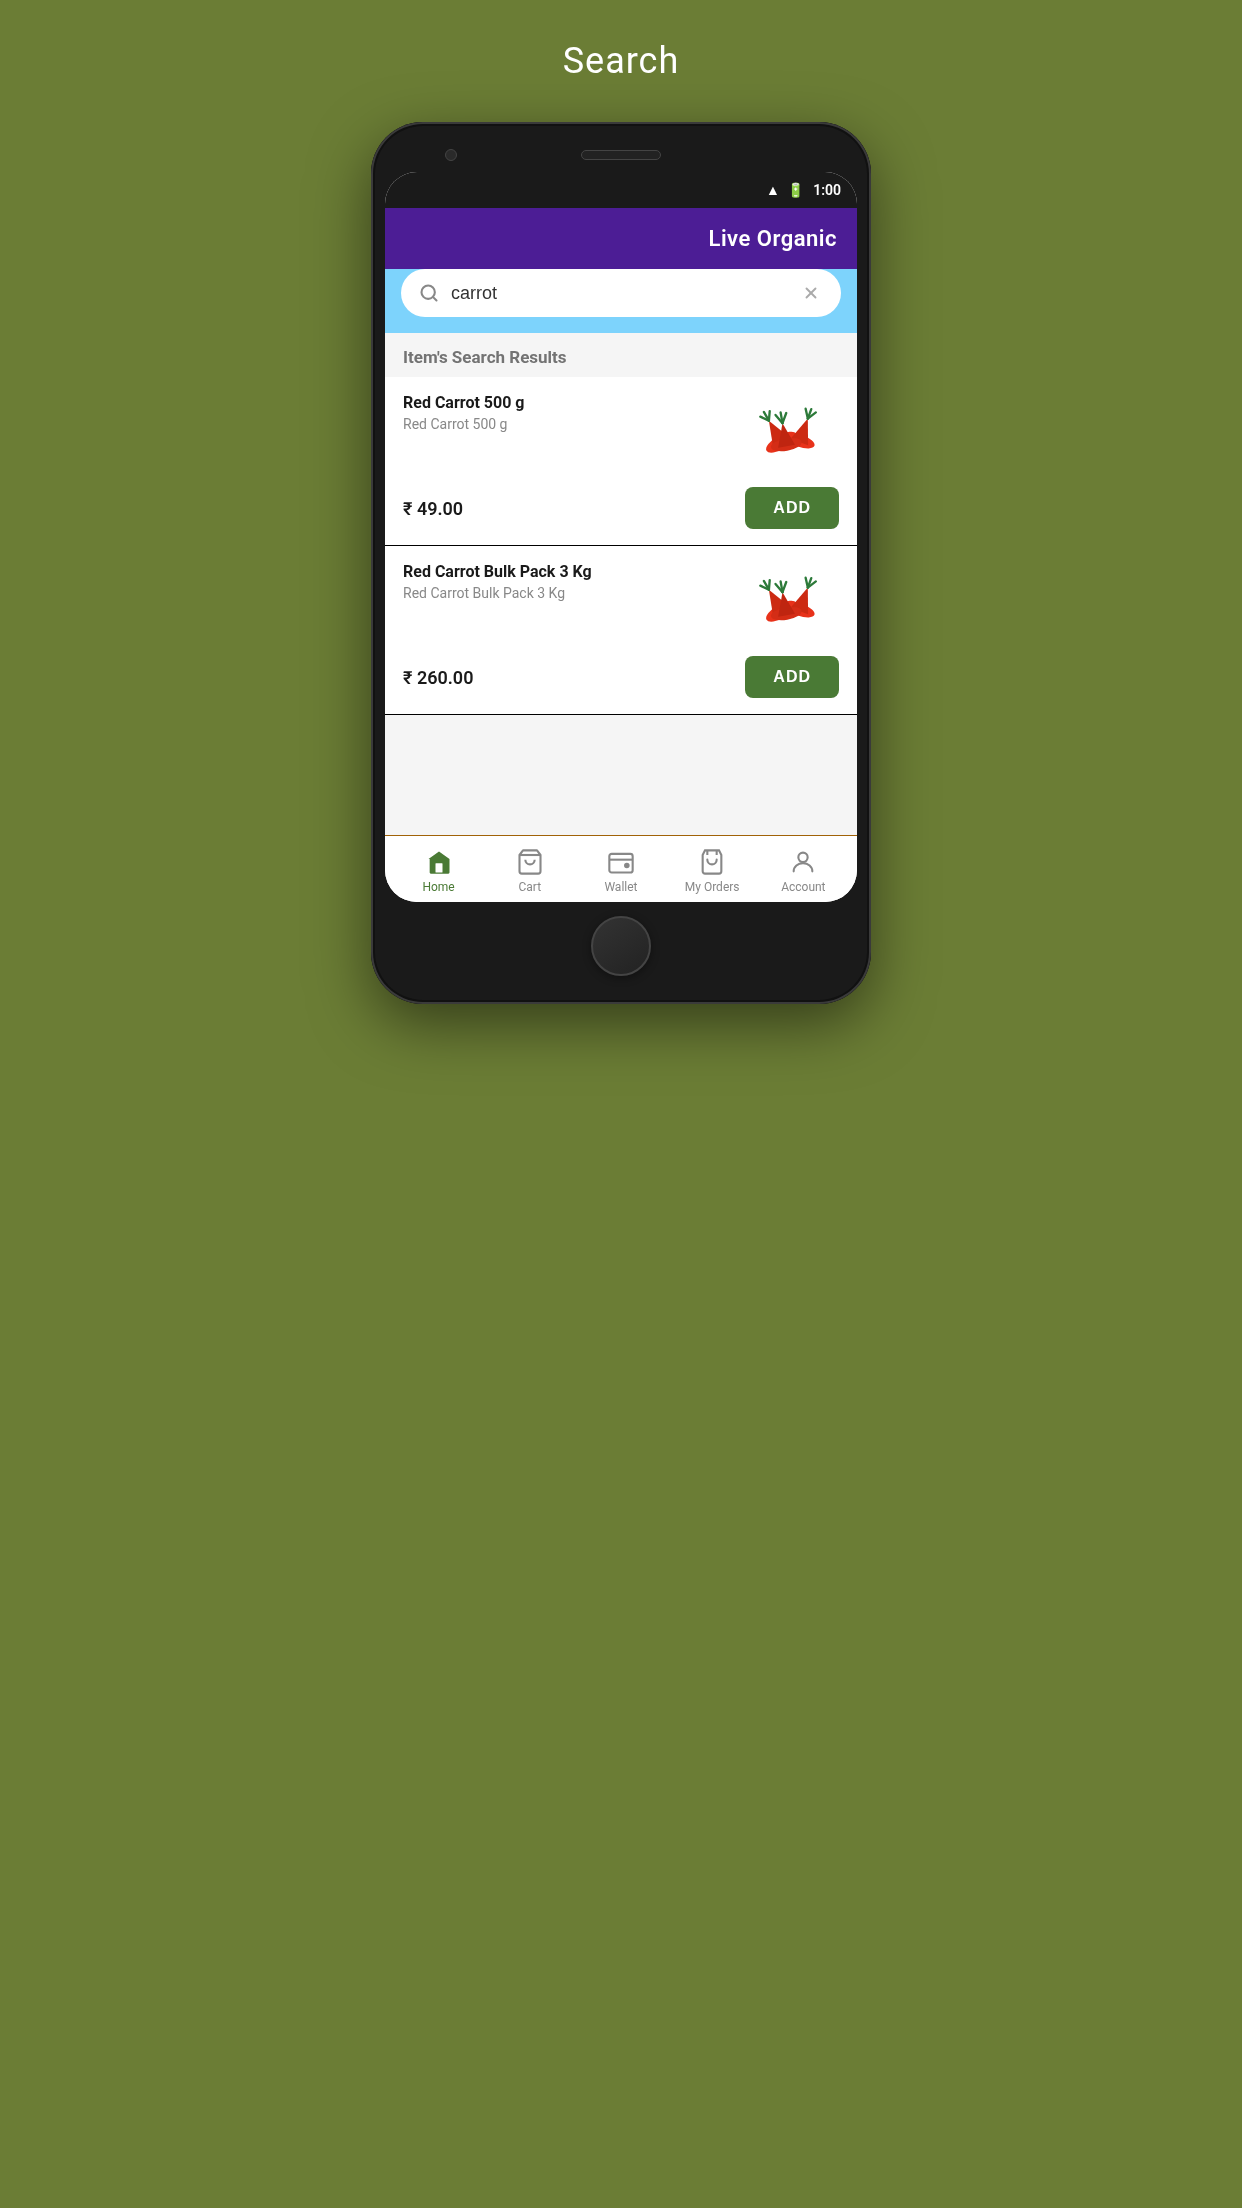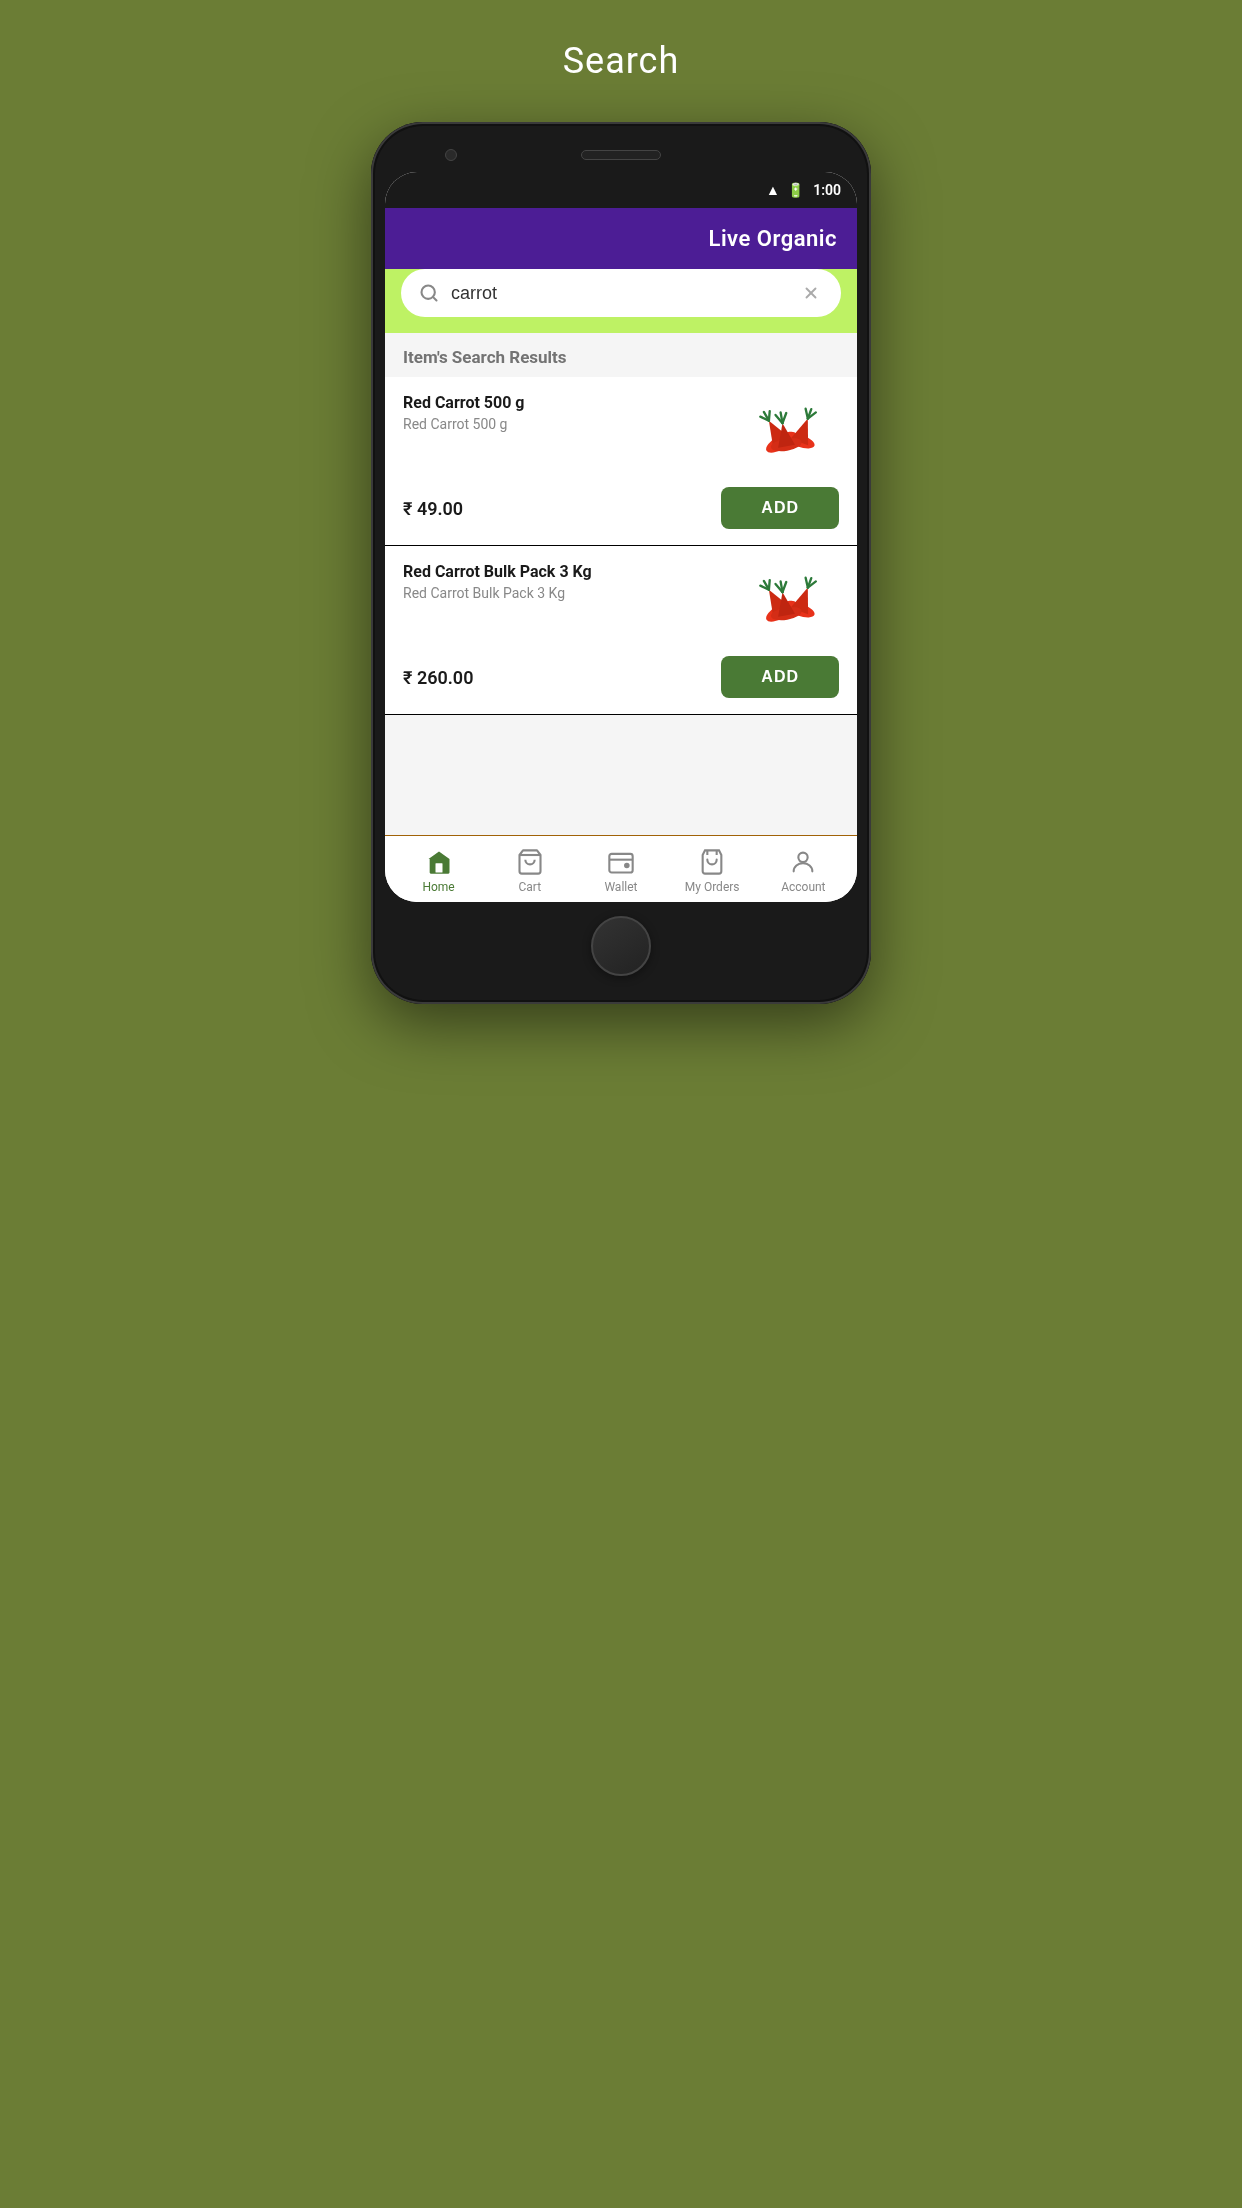--- a/index.html
+++ b/index.html
@@ -106,21 +106,21 @@
 
     .app-title {
       color: #ffffff;
       font-size: 22px;
       font-weight: 600;
       letter-spacing: 0.5px;
     }
 
     
     .search-area {
-      background: #bef264;
+      background: #7dd3fc;
       padding: 0 16px 16px;
     }
 
     .search-box {
       background: #ffffff;
       border-radius: 30px;
       display: flex;
       align-items: center;
       padding: 12px 18px;
       gap: 12px;
@@ -222,21 +222,21 @@
       font-size: 18px;
       font-weight: 600;
       color: #1a1a1a;
     }
 
     .add-btn {
       background: #4a7a35;
       color: #ffffff;
       border: none;
       border-radius: 8px;
-      padding: 12px 40px;
+      padding: 12px 28px;
       font-size: 16px;
       font-weight: 600;
       letter-spacing: 1px;
       cursor: pointer;
     }
 
     
     .bottom-nav {
       background: #ffffff;
       display: flex;

